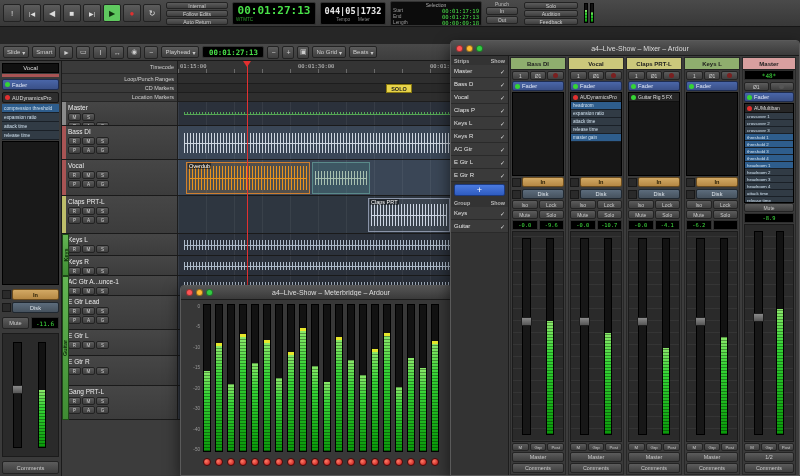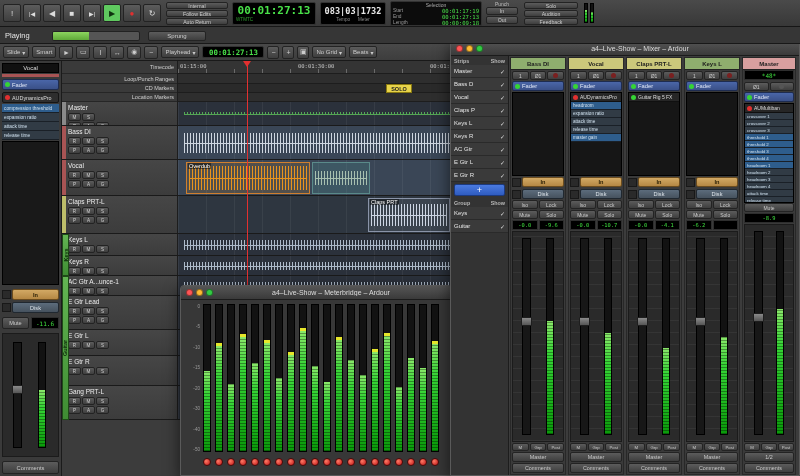--- a/index.html
+++ b/index.html
@@ -204,21 +204,21 @@
         <div class="btn modebtn">Follow Edits</div>
 
         <div class="btn modebtn">Auto Return</div>
 
     </div>
     <div class="clock abs" style="left:232px;top:2px;width:84px;height:23px">
       <div class="mono" style="font-size:11px;font-weight:bold;line-height:12px">00:01:27:13</div>
       <div style="font-size:4.6px;color:#2f9a2f;align-self:flex-start;padding-left:3px">WTMTC</div>
     </div>
     <div class="clock abs" style="left:320px;top:2px;width:66px;height:23px;color:#e8e8e8">
-      <div class="mono" style="font-size:8.6px;font-weight:bold;line-height:11px">083|03|1732</div>
+      <div class="mono" style="font-size:8.6px;font-weight:bold;line-height:11px">044|05|1732</div>
       <div style="display:flex;gap:8px;font-size:4.6px;color:#888">
         <span>Tempo</span>
         <span>Meter</span>
       </div>
     </div>
     <div class="panel abs" style="left:390px;top:1px;width:92px;height:25px;padding:1px 2px">
       <div style="font-size:5px;color:#aaa;text-align:center;line-height:5px">Selection</div>
 
         <div style="display:flex;justify-content:space-between;line-height:6px">
           <span style="font-size:4.8px;color:#999">Start</span>
@@ -253,27 +253,20 @@
     <div class="abs" style="left:584px;top:3px;display:flex;gap:2px">
       <div class="vmeter" style="width:4px;height:20px">
           <div class="bar" style="height:66%"></div>
         </div>
       <div class="vmeter" style="width:4px;height:20px">
           <div class="bar" style="height:58%"></div>
         </div>
     </div>
   </div>
 
-  <div id="statusrow">
-    <span class="abs" style="left:5px;top:4px;font-size:7.5px;color:#e6e6e6">Playing</span>
-    <div class="abs" style="left:52px;top:4px;width:88px;height:10px;background:#555;border:1px solid #222;border-radius:2px;overflow:hidden">
-      <div style="width:42%;height:100%;background:linear-gradient(#8cd45f,#5fa838)"></div>
-    </div>
-    <div class="btn abs" style="left:148px;top:4px;width:58px;height:10px;font-size:6px">Sprung</div>
-  </div>
 
   <div id="editor">
 
     <div id="etoolbar">
       <div class="btn ebtn">
         <span>Slide</span>
           <span>▾</span>
       </div>
       <div class="btn ebtn">Smart</div>
 

